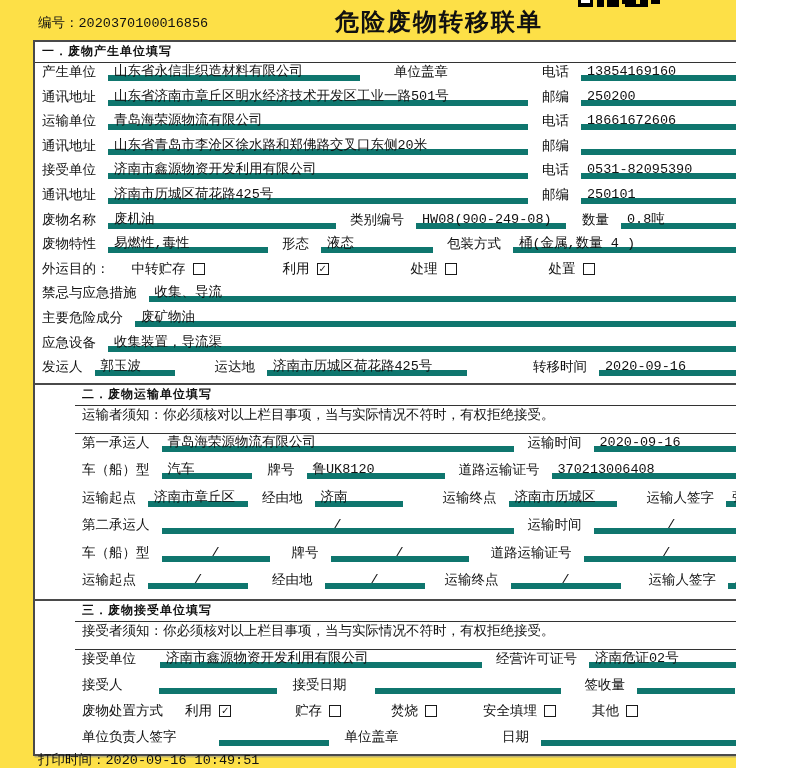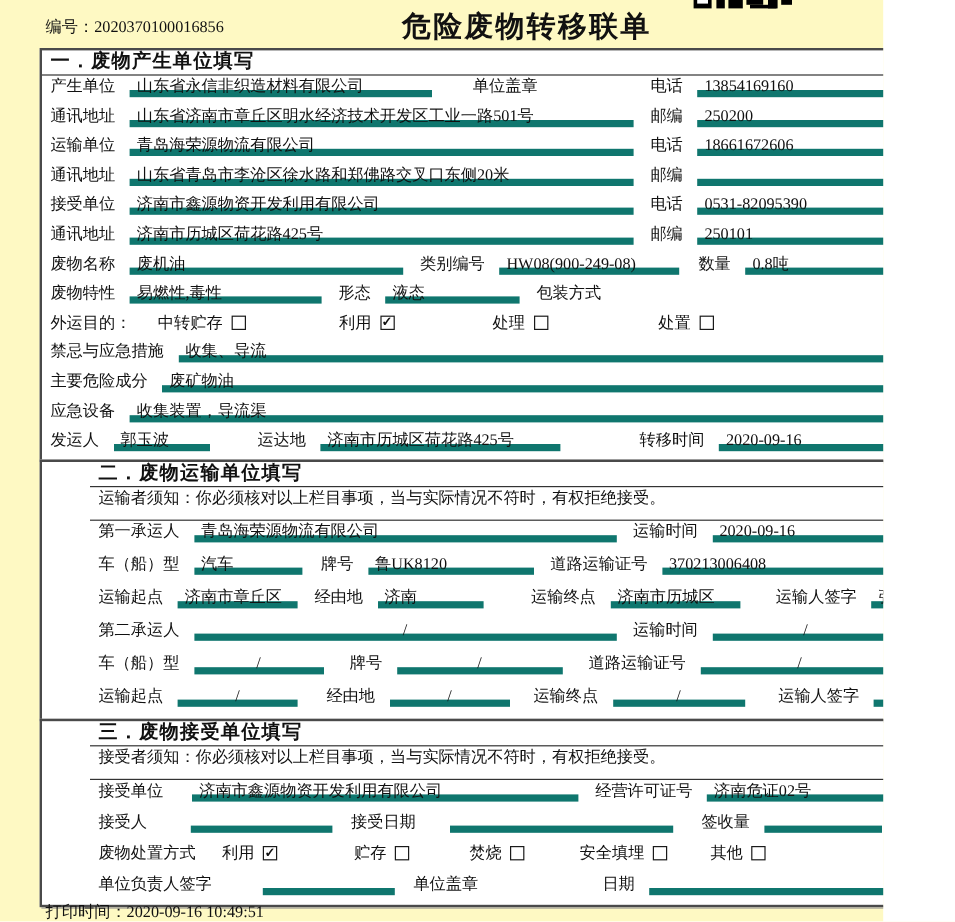--- a/index.html
+++ b/index.html
@@ -1,29 +1,29 @@
 <!DOCTYPE html>
 <html><head>
 <meta charset="utf-8">
 <style>
   html,body{margin:0;padding:0;background:#fff;}
-  .page{position:relative;width:736px;height:768px;background:#fef9c3;overflow:hidden;
-        font-family:Liberation Serif, serif;color:#111;font-size:13.5px;}
+  .page{position:relative;width:736px;height:768px;background:#fde047;overflow:hidden;
+        font-family:Liberation Mono, monospace;color:#111;font-size:13.5px;}
   .page-edge{position:absolute;left:791px;top:0;width:2px;height:768px;background:#b8b8b8;}
   
   .doc-header{position:relative;height:40px;}
   .serial{position:absolute;left:38px;top:14px;font-size:13.5px;}
   .doc-title{position:absolute;left:335px;top:6px;font-size:24px;font-weight:bold;letter-spacing:2px;}
   .qr{position:absolute;left:578px;top:0;width:82px;height:8px;}
   .qr div{position:absolute;background:#000;top:0;}
   
   .formbox{box-sizing:border-box;margin-left:33px;width:724px;border:2px solid #4a4a4a;
            box-shadow:1.5px 1.5px 0 rgba(140,140,140,.55);background:#fff;}
   .formbox + .formbox{margin-top:-2px;padding-left:40px;}
-  .sec-head{height:20px;line-height:20px;font-weight:bold;font-size:16px;
+  .sec-head{height:20px;line-height:20px;font-weight:bold;font-size:12px;
             border-bottom:1.5px solid #333;padding-left:7px;letter-spacing:1px;}
   .row{display:flex;align-items:flex-start;padding:0 6px 0 7px;white-space:nowrap;overflow:hidden;}
   .b1 .row{height:24.6px;}
   .b2 .row{height:27.5px;}
   .b3 .row{height:26px;}
   .notice{border-bottom:1px solid #333;height:27px !important;}
   .lbl{flex:none;margin-right:12px;}
   .val{box-sizing:border-box;border-bottom:6px solid #0f766e;padding:0 6px;height:18px;line-height:17px;flex:none;}
   .fill{flex:1;}
   .c{text-align:center;}
@@ -110,20 +110,21 @@
       <span class="lbl" style="margin-left:16px">数量</span>
       <span class="val fill">0.8吨</span>
     </div>
 
     <div class="row">
       <span class="lbl">废物特性</span>
       <span class="val" style="width:160px">易燃性,毒性</span>
       <span class="lbl" style="margin-left:14px">形态</span>
       <span class="val" style="width:112px">液态</span>
       <span class="lbl" style="margin-left:14px">包装方式</span>
+      <span class="val fill">桶(金属,数量 4 )</span>
     </div>
 
     <div class="row">
       <span class="lbl">外运目的：</span>
       <span class="opt" style="margin-left:10px">
         <span>中转贮存</span>
         <span class="cb">
             <span></span>
           </span>
       </span>

